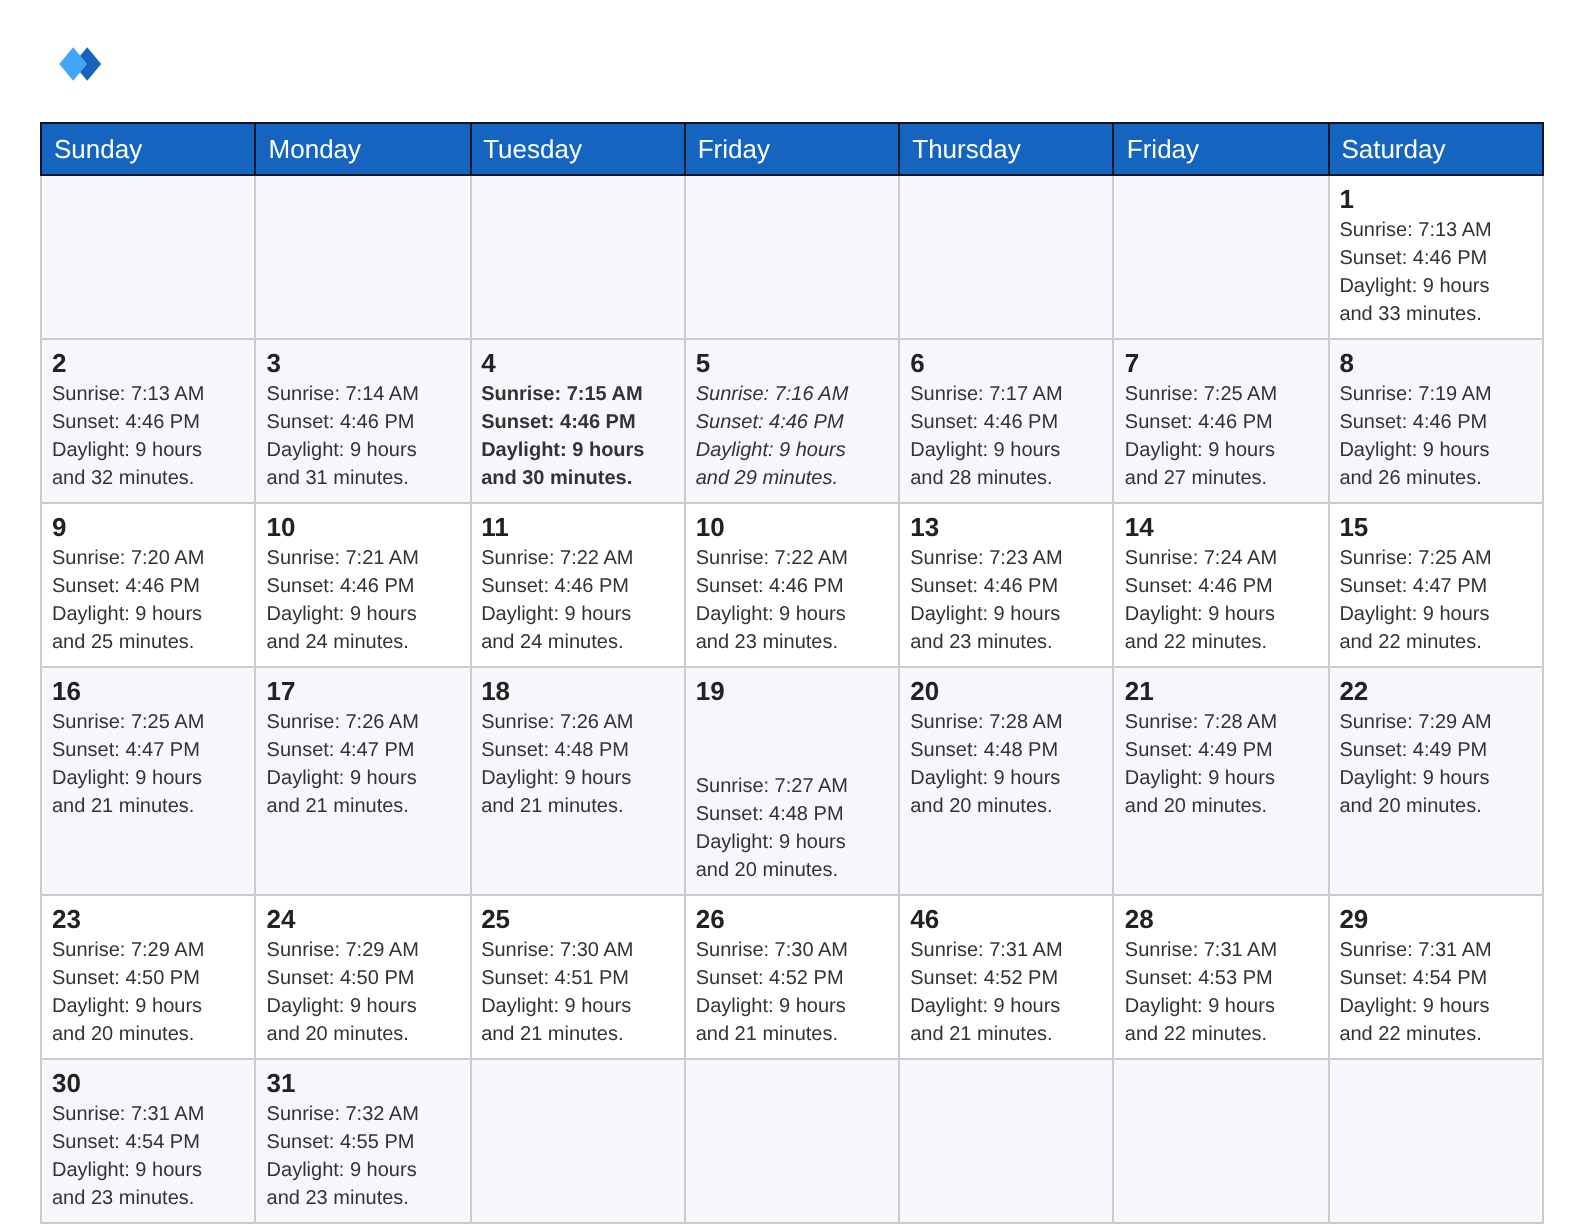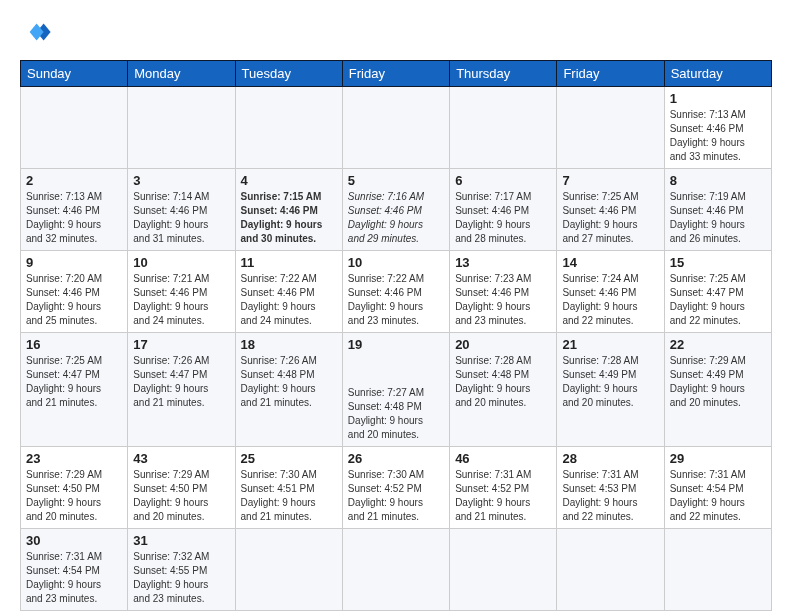--- a/index.html
+++ b/index.html
@@ -298,21 +298,21 @@
         </tr>
         <tr>
           <td>
             <span class="day-num">23</span>
             <div class="day-info" style="white-space: pre-line;">Sunrise: 7:29 AM
 Sunset: 4:50 PM
 Daylight: 9 hours
 and 20 minutes.</div>
           </td>
           <td>
-            <span class="day-num">43</span>
+            <span class="day-num">24</span>
             <div class="day-info" style="white-space: pre-line;">Sunrise: 7:29 AM
 Sunset: 4:50 PM
 Daylight: 9 hours
 and 20 minutes.</div>
           </td>
           <td>
             <span class="day-num">25</span>
             <div class="day-info" style="white-space: pre-line;">Sunrise: 7:30 AM
 Sunset: 4:51 PM
 Daylight: 9 hours

